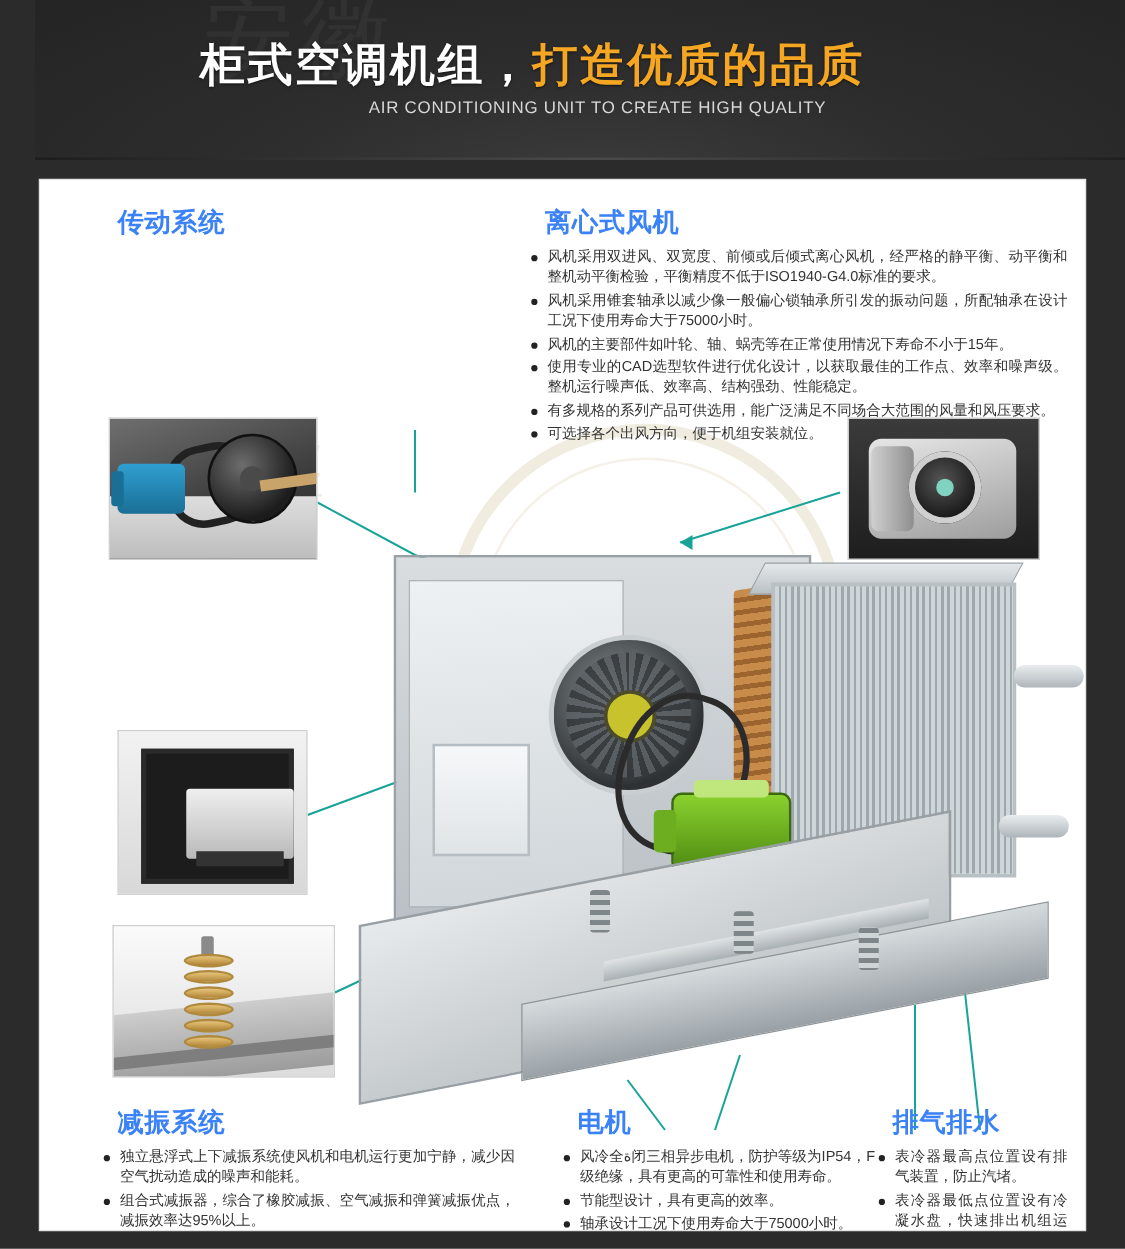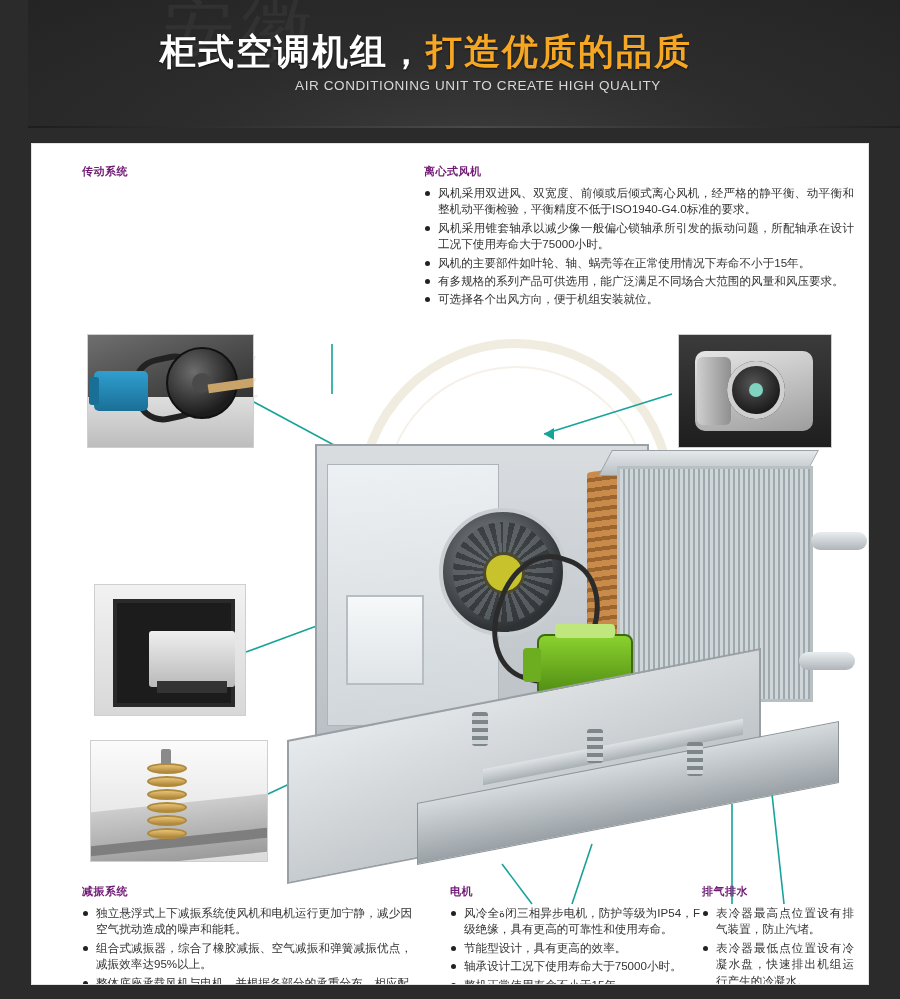--- a/index.html
+++ b/index.html
@@ -69,21 +69,21 @@
   }
   .wm2{
     position:absolute;left:170px;top:190px;
     font-size:58px;color:rgba(200,178,135,.25);letter-spacing:8px;
     font-family:"DejaVu Sans",sans-serif;pointer-events:none;
   }
 
   
   .block{position:absolute;}
   .block h3{
-    margin:0 0 6px 0;font-size:11px;color:#701a75;font-weight:bold;
+    margin:0 0 6px 12px;font-size:21px;color:#3b82f6;font-weight:bold;
     letter-spacing:.5px;
   }
   .block ul{margin:0;padding:0;list-style:none;}
   .block li{
     position:relative;padding-left:14px;margin-bottom:2px;
     font-size:11.6px;line-height:16.4px;color:#333;
     text-align:justify;
   }
   .block li:before{
     content:"";position:absolute;left:1px;top:6px;
@@ -228,20 +228,21 @@
     <ul>
     </ul>
   </div>
 
   <div class="block" id="blk-fan">
     <h3>离心式风机</h3>
     <ul>
       <li>风机采用双进风、双宽度、前倾或后倾式离心风机，经严格的静平衡、动平衡和整机动平衡检验，平衡精度不低于ISO1940-G4.0标准的要求。</li>
       <li>风机采用锥套轴承以减少像一般偏心锁轴承所引发的振动问题，所配轴承在设计工况下使用寿命大于75000小时。</li>
       <li>风机的主要部件如叶轮、轴、蜗壳等在正常使用情况下寿命不小于15年。</li>
+      <li>使用专业的CAD选型软件进行优化设计，以获取最佳的工作点、效率和噪声级。整机运行噪声低、效率高、结构强劲、性能稳定。</li>
       <li>有多规格的系列产品可供选用，能广泛满足不同场合大范围的风量和风压要求。</li>
       <li>可选择各个出风方向，便于机组安装就位。</li>
     </ul>
   </div>
 
   <div class="block" id="blk-damp">
     <h3>减振系统</h3>
     <ul>
       <li>独立悬浮式上下减振系统使风机和电机运行更加宁静，减少因空气扰动造成的噪声和能耗。</li>
       <li>组合式减振器，综合了橡胶减振、空气减振和弹簧减振优点，减振效率达95%以上。</li>

